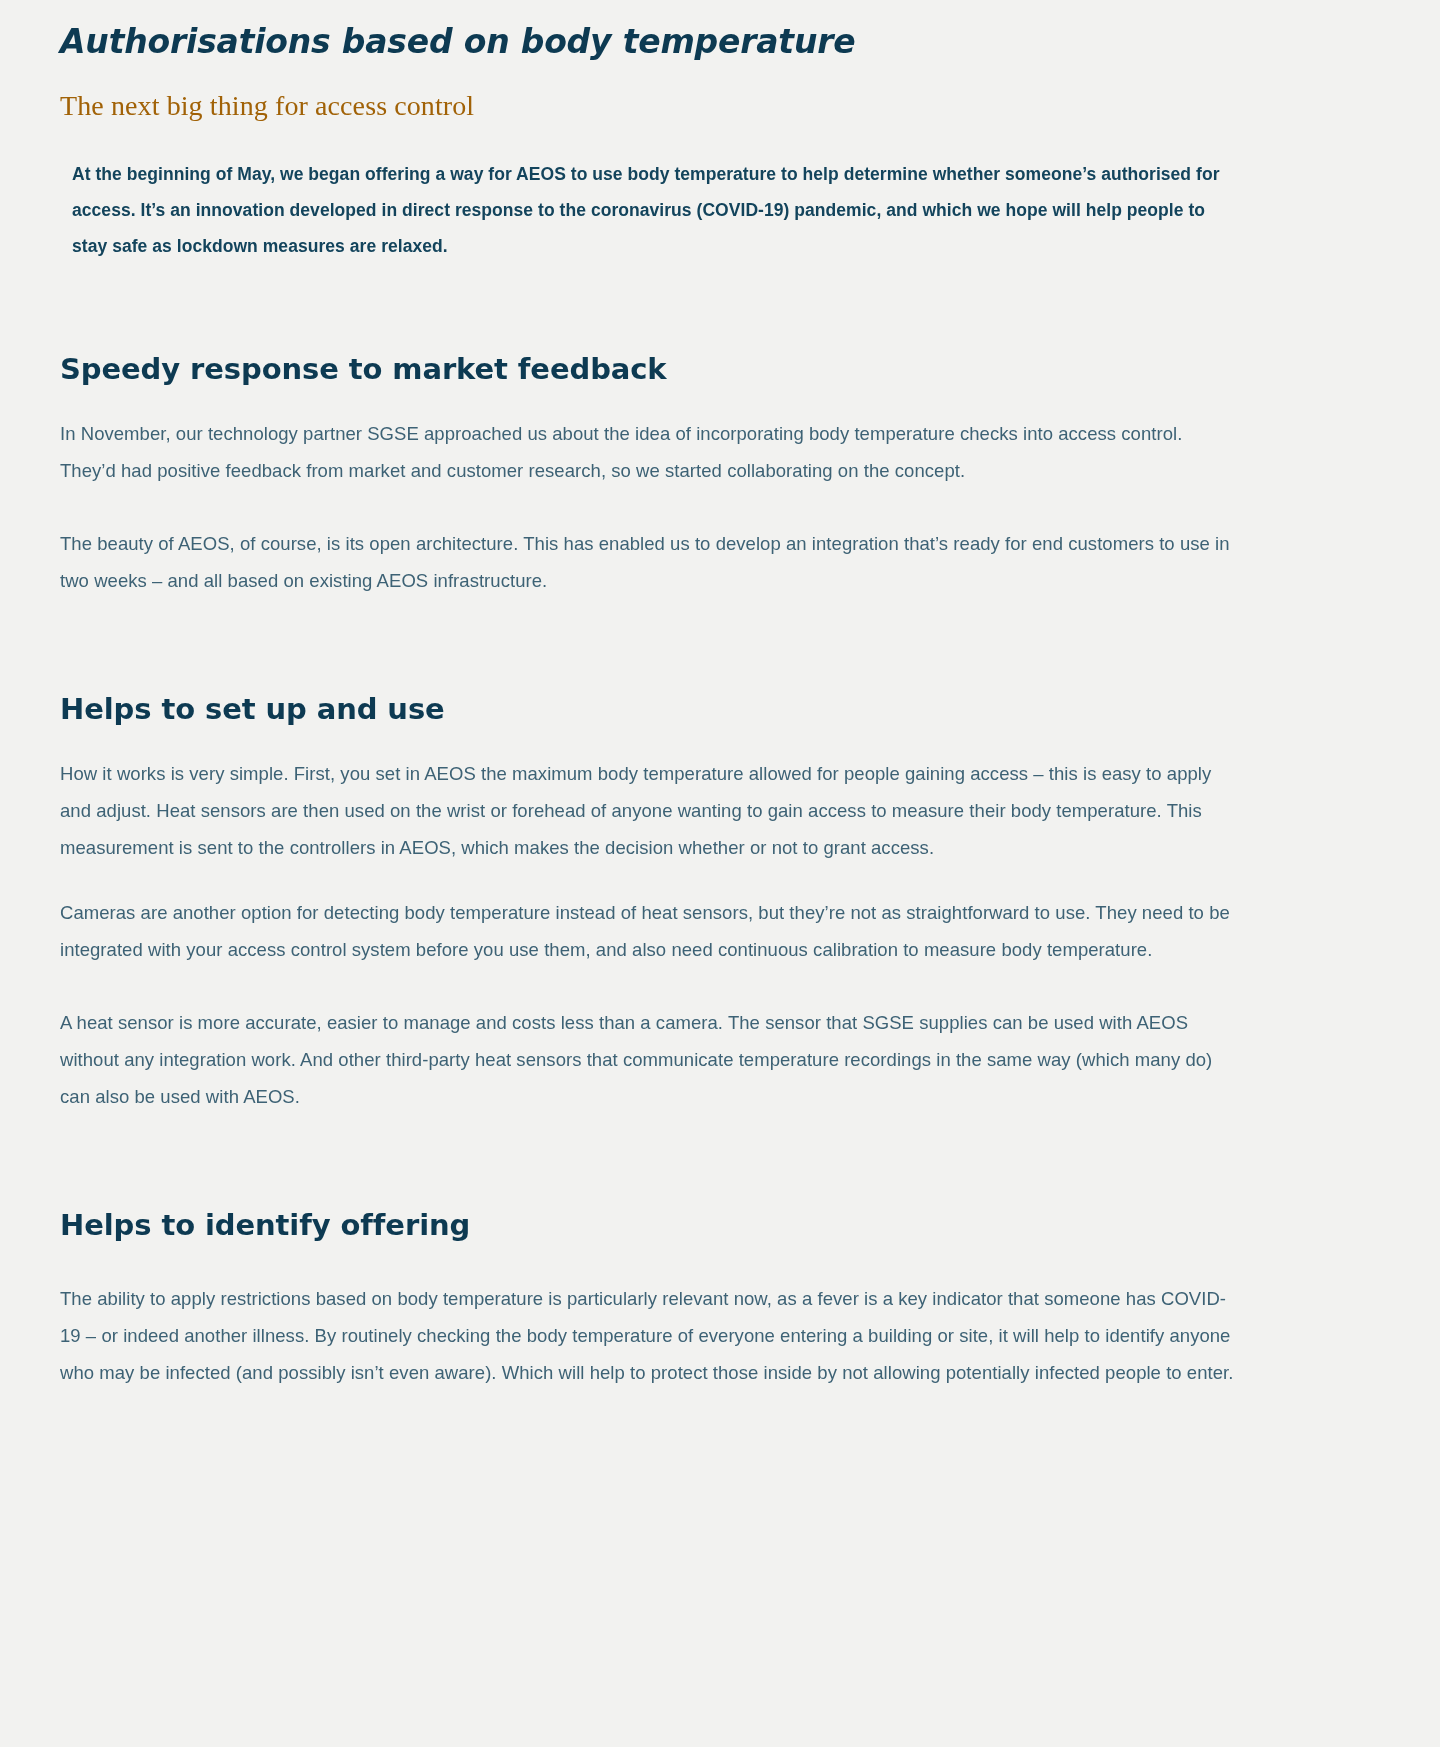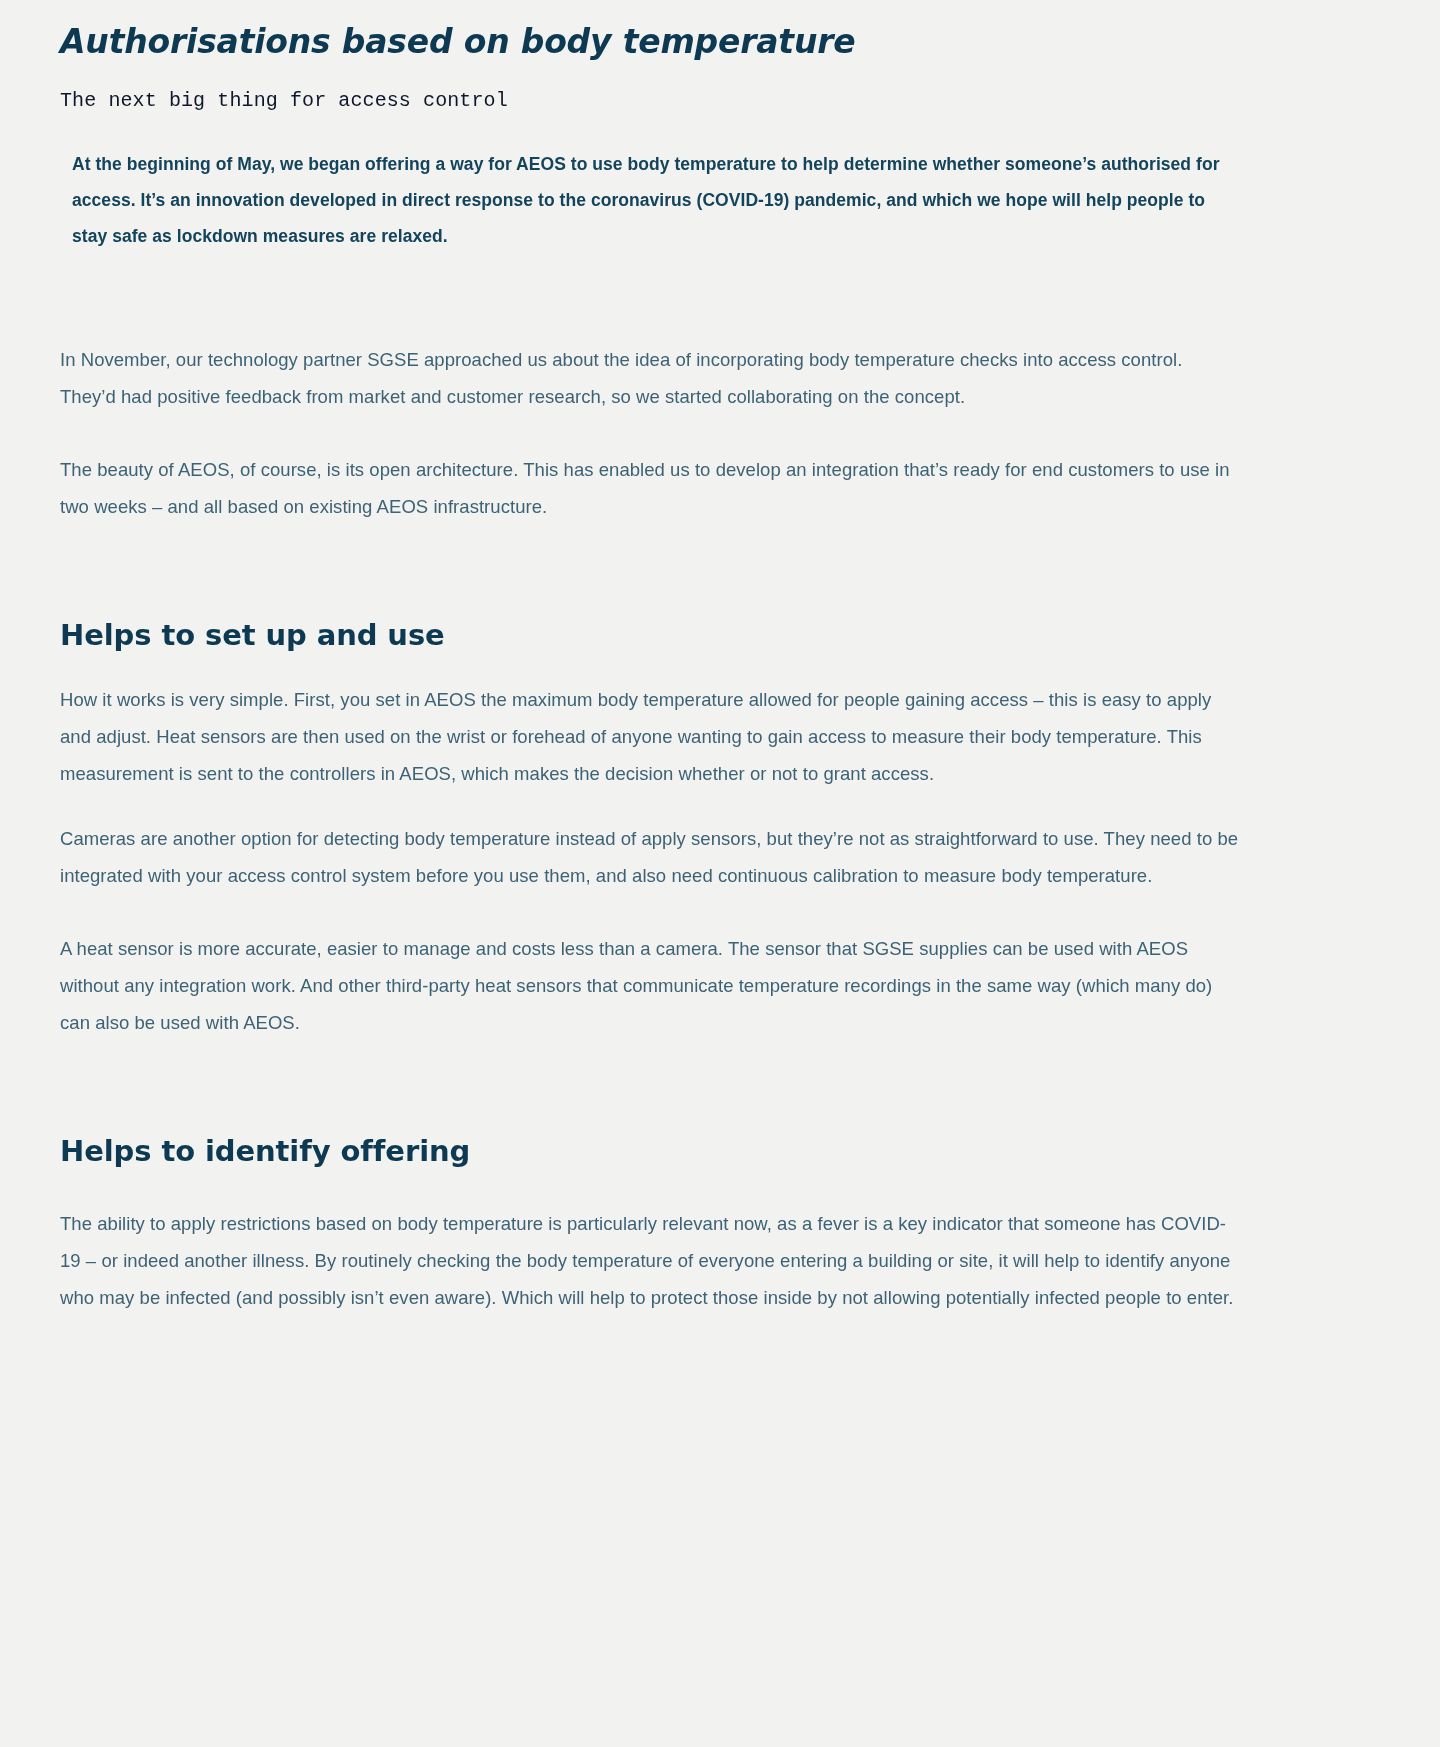--- a/index.html
+++ b/index.html
@@ -27,25 +27,25 @@
     font-size: 33px;
     line-height: 1.22;
     font-weight: bold;
     color: #0d3a52;
     letter-spacing: -0.2px;
     margin: 0 0 26px 0;
     font-style: italic;
   }
 
   .article-subtitle {
-    font-family: Liberation Mono, monospace;
-    font-size: 20px;
+    font-family: Liberation Serif, serif;
+    font-size: 28px;
     line-height: 1.25;
     font-weight: normal;
-    color: #0f172a;
+    color: #a16207;
     letter-spacing: 0.1px;
     margin: 0 0 34px 0;
   }
 
   p.lead {
     font-family: "Liberation Sans", sans-serif;
     font-size: 17.5px;
     line-height: 2.05;
     font-weight: bold;
     color: #13445c;
@@ -86,28 +86,29 @@
   <article class="article">
 
     <h1 class="article-title">Authorisations based on body temperature</h1>
 
     <div class="article-subtitle">The next big thing for access control</div>
 
     <p class="lead">At the beginning of May, we began offering a way for AEOS to use body temperature to help determine whether someone’s authorised for access. It’s an innovation developed in direct response to the coronavirus (COVID-19) pandemic, and which we hope will help people to stay safe as lockdown measures are relaxed.</p>
 
 
     <section class="section section-gap-lg">
+      <h2 class="section-title">Speedy response to market feedback</h2>
       <p class="body-text">In November, our technology partner SGSE approached us about the idea of incorporating body temperature checks into access control. They’d had positive feedback from market and customer research, so we started collaborating on the concept.</p>
       <p class="body-text">The beauty of AEOS, of course, is its open architecture. This has enabled us to develop an integration that’s ready for end customers to use in two weeks – and all based on existing AEOS infrastructure.</p>
     </section>
 
     <section class="section section-gap-xl">
       <h2 class="section-title">Helps to set up and use</h2>
       <p class="body-text">How it works is very simple. First, you set in AEOS the maximum body temperature allowed for people gaining access – this is easy to apply and adjust. Heat sensors are then used on the wrist or forehead of anyone wanting to gain access to measure their body temperature. This measurement is sent to the controllers in AEOS, which makes the decision whether or not to grant access.</p>
-      <p class="body-text">Cameras are another option for detecting body temperature instead of apply sensors, but they’re not as straightforward to use. They need to be integrated with your access control system before you use them, and also need continuous calibration to measure body temperature.</p>
+      <p class="body-text">Cameras are another option for detecting body temperature instead of heat sensors, but they’re not as straightforward to use. They need to be integrated with your access control system before you use them, and also need continuous calibration to measure body temperature.</p>
       <p class="body-text">A heat sensor is more accurate, easier to manage and costs less than a camera. The sensor that SGSE supplies can be used with AEOS without any integration work. And other third-party heat sensors that communicate temperature recordings in the same way (which many do) can also be used with AEOS.</p>
     </section>
 
     <section class="section section-gap-xl">
       <h2 class="section-title">Helps to identify offering</h2>
       <p class="body-text">The ability to apply restrictions based on body temperature is particularly relevant now, as a fever is a key indicator that someone has COVID-19 – or indeed another illness. By routinely checking the body temperature of everyone entering a building or site, it will help to identify anyone who may be infected (and possibly isn’t even aware). Which will help to protect those inside by not allowing potentially infected people to enter.</p>
     </section>
 
   </article>
 </div>

